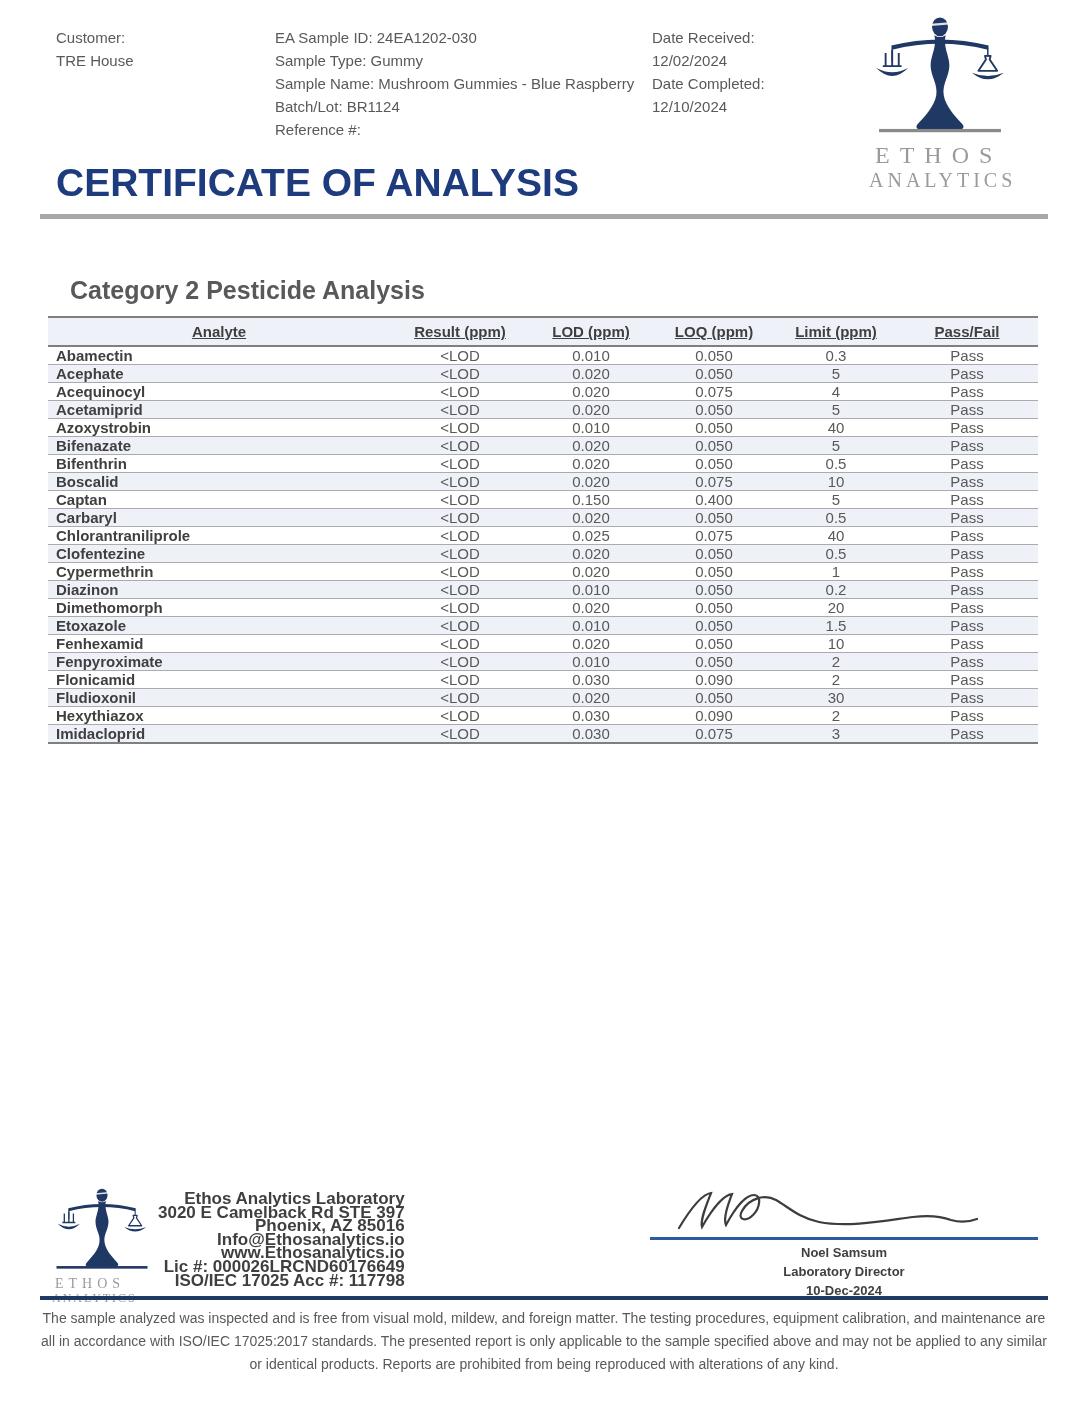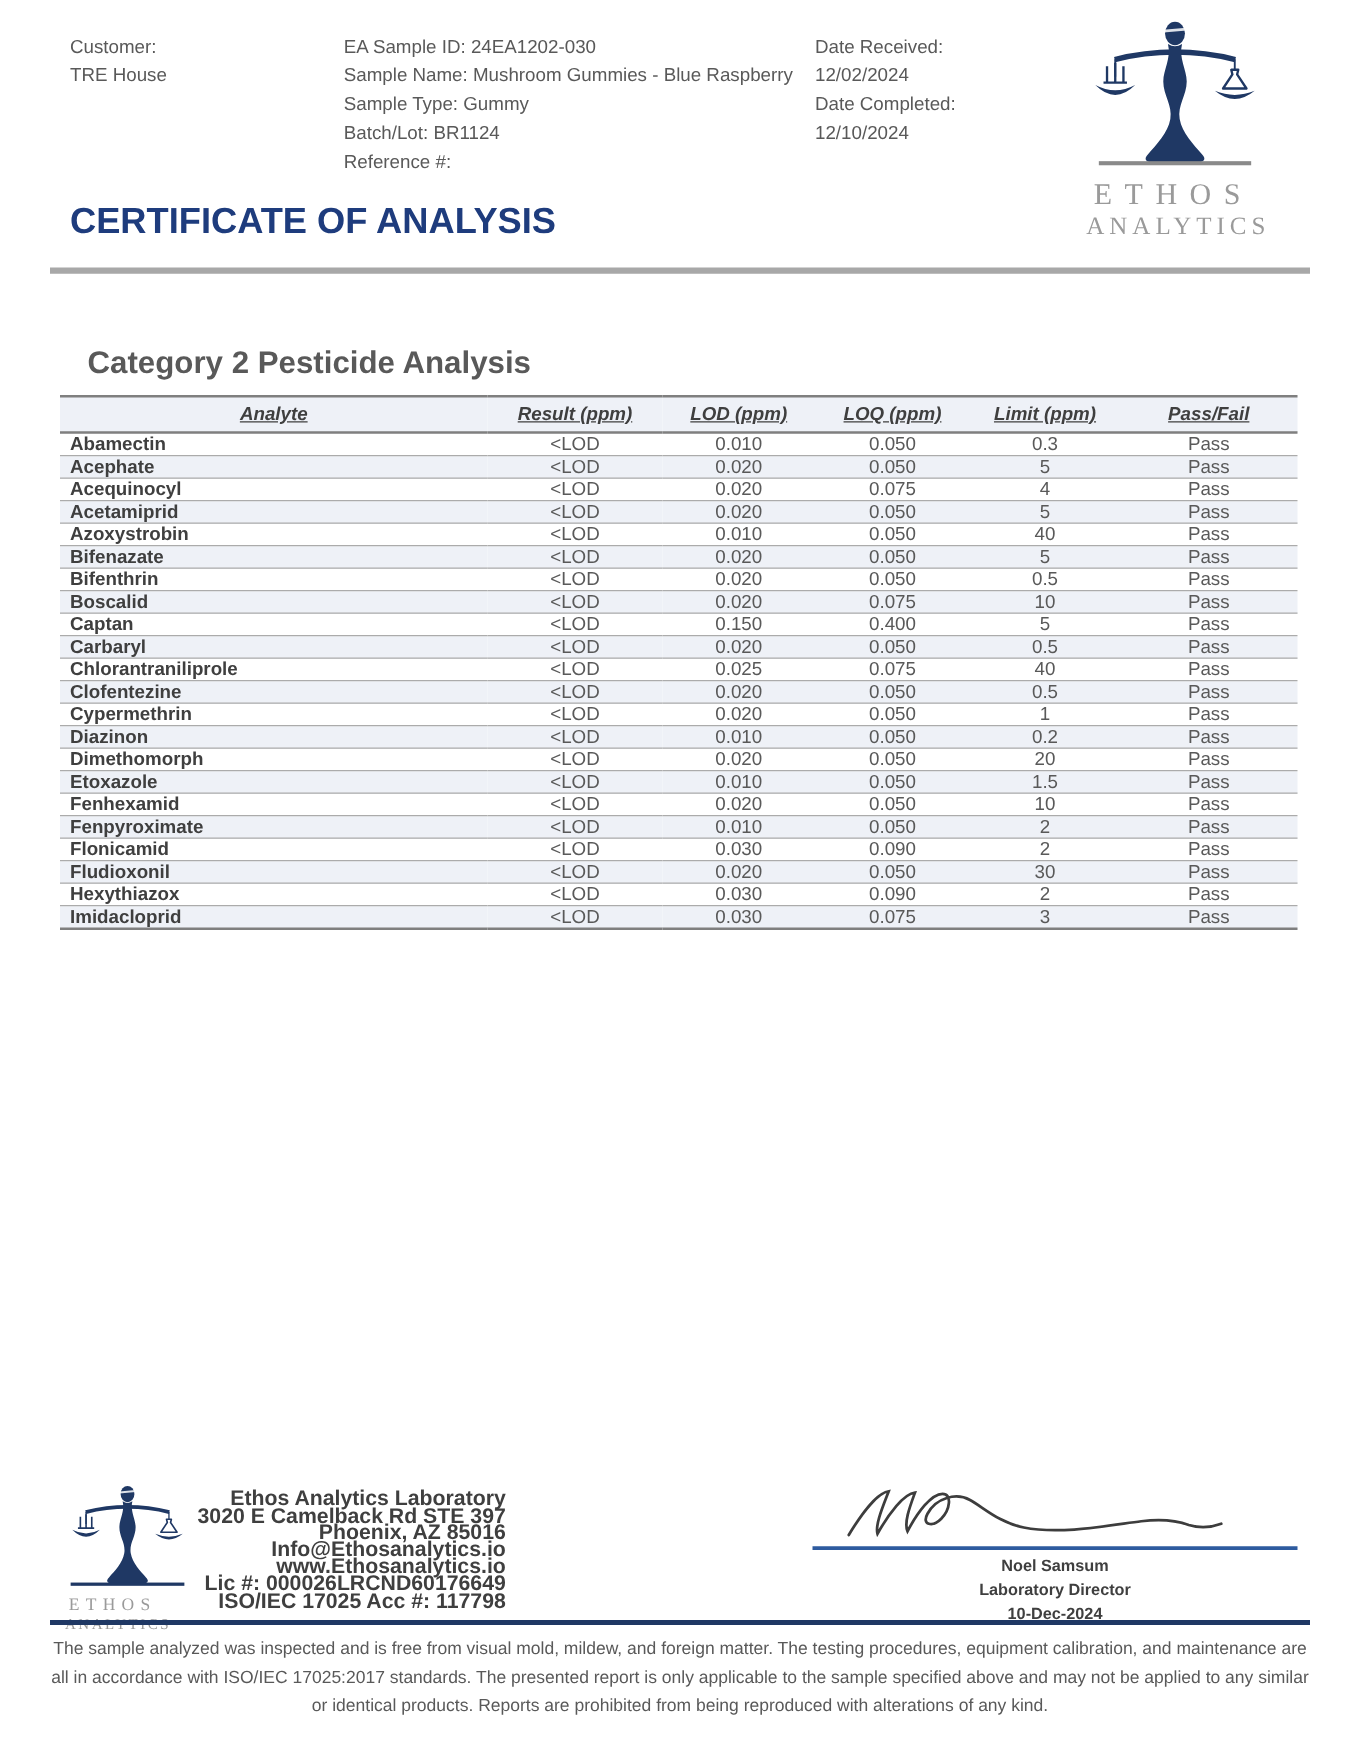--- a/index.html
+++ b/index.html
@@ -33,32 +33,32 @@
   .logo-top{left:865px;top:14px;width:180px;}
   .logo-word1{font-family:"Liberation Serif",serif;color:var(--logo-gray);
     font-size:24px;letter-spacing:10px;text-indent:10px;line-height:26px;margin-top:1px;}
   .logo-word2{font-family:"Liberation Serif",serif;color:var(--logo-gray);
     font-size:20px;letter-spacing:4px;text-indent:4px;line-height:24px;}
   .logo-bottom{left:50px;top:1186px;width:108px;}
   .logo-bottom .logo-word1{font-size:14px;letter-spacing:5px;text-indent:5px;line-height:15px;margin-top:0;}
   .logo-bottom .logo-word2{font-size:12px;letter-spacing:2px;text-indent:2px;line-height:14px;}
 
   
-  .doc-title{left:56px;top:161px;font-size:29px;font-weight:bold;
+  .doc-title{left:56px;top:161px;font-size:39px;font-weight:bold;
     color:var(--title-blue);letter-spacing:0;text-align:right;}
   .rule-gray{left:40px;top:214px;width:1008px;height:5px;background:#a8a8a8;}
 
   
   .section-title{left:70px;top:276px;font-size:25px;font-weight:bold;color:var(--text-gray);}
 
   
   .tbl-wrap{left:48px;top:316px;width:990px;}
   table{width:990px;border-collapse:collapse;table-layout:fixed;
     border-top:2px solid var(--border-dark);border-bottom:2px solid var(--border-dark);}
-  thead tr{background:var(--row-alt);height:29px;border-bottom:2px solid var(--border-dark);font-style:italic;}
+  thead tr{background:var(--row-alt);height:29px;border-bottom:2px solid var(--border-dark);}
   th{font-size:15px;font-weight:bold;color:var(--text-dark);text-align:center;padding:0;}
   th span{text-decoration:underline;}
   tbody tr{height:15px;border-bottom:1px solid var(--border-gray);}
   tbody tr:nth-child(even){background:var(--row-alt);}
   tbody tr:last-child{border-bottom:none;}
   td{font-size:15px;padding:0;}
   td.cell-analyte{font-weight:bold;color:var(--text-dark);text-align:left;padding-left:8px;}
   td.cell-num,td.cell-pass{text-align:center;color:var(--text-gray);}
 
   
@@ -75,22 +75,22 @@
 </head>
 <body>
 
 <div class="abs hdr-col hdr-customer">
   <div>Customer:</div>
   <div>TRE House</div>
 </div>
 
 <div class="abs hdr-col hdr-sample">
   <div>EA Sample ID: 24EA1202-030</div>
+  <div>Sample Type: Gummy</div>
   <div>Sample Name: Mushroom Gummies - Blue Raspberry</div>
-  <div>Sample Type: Gummy</div>
   <div>Batch/Lot: BR1124</div>
   <div>Reference #:</div>
 </div>
 
 <div class="abs hdr-col hdr-dates">
   <div>Date Received:</div>
   <div>12/02/2024</div>
   <div>Date Completed:</div>
   <div>12/10/2024</div>
 </div>

